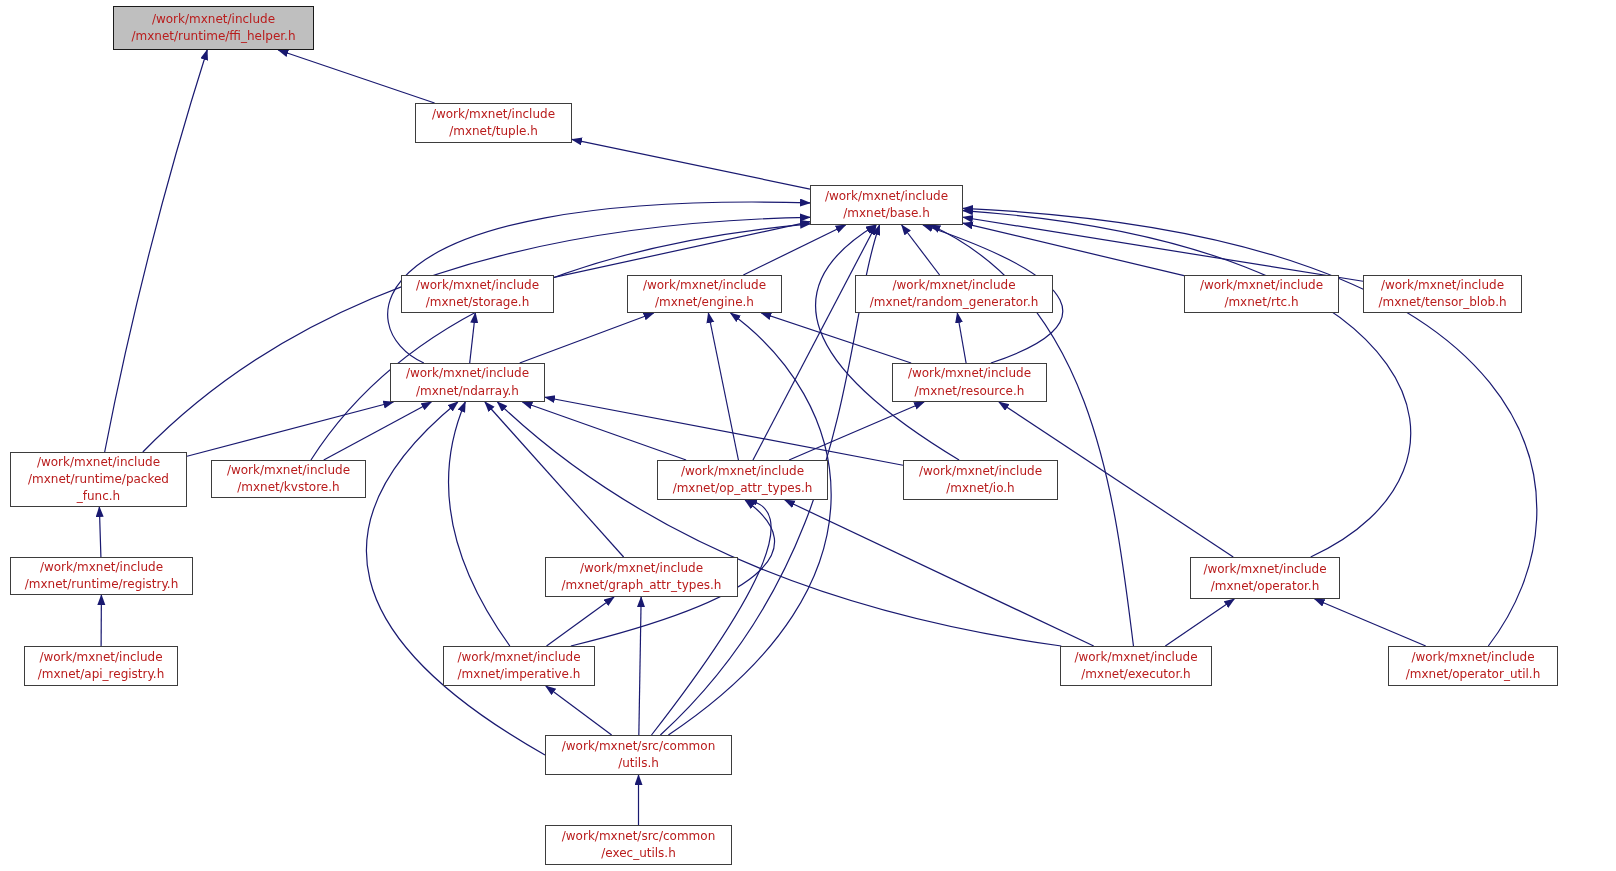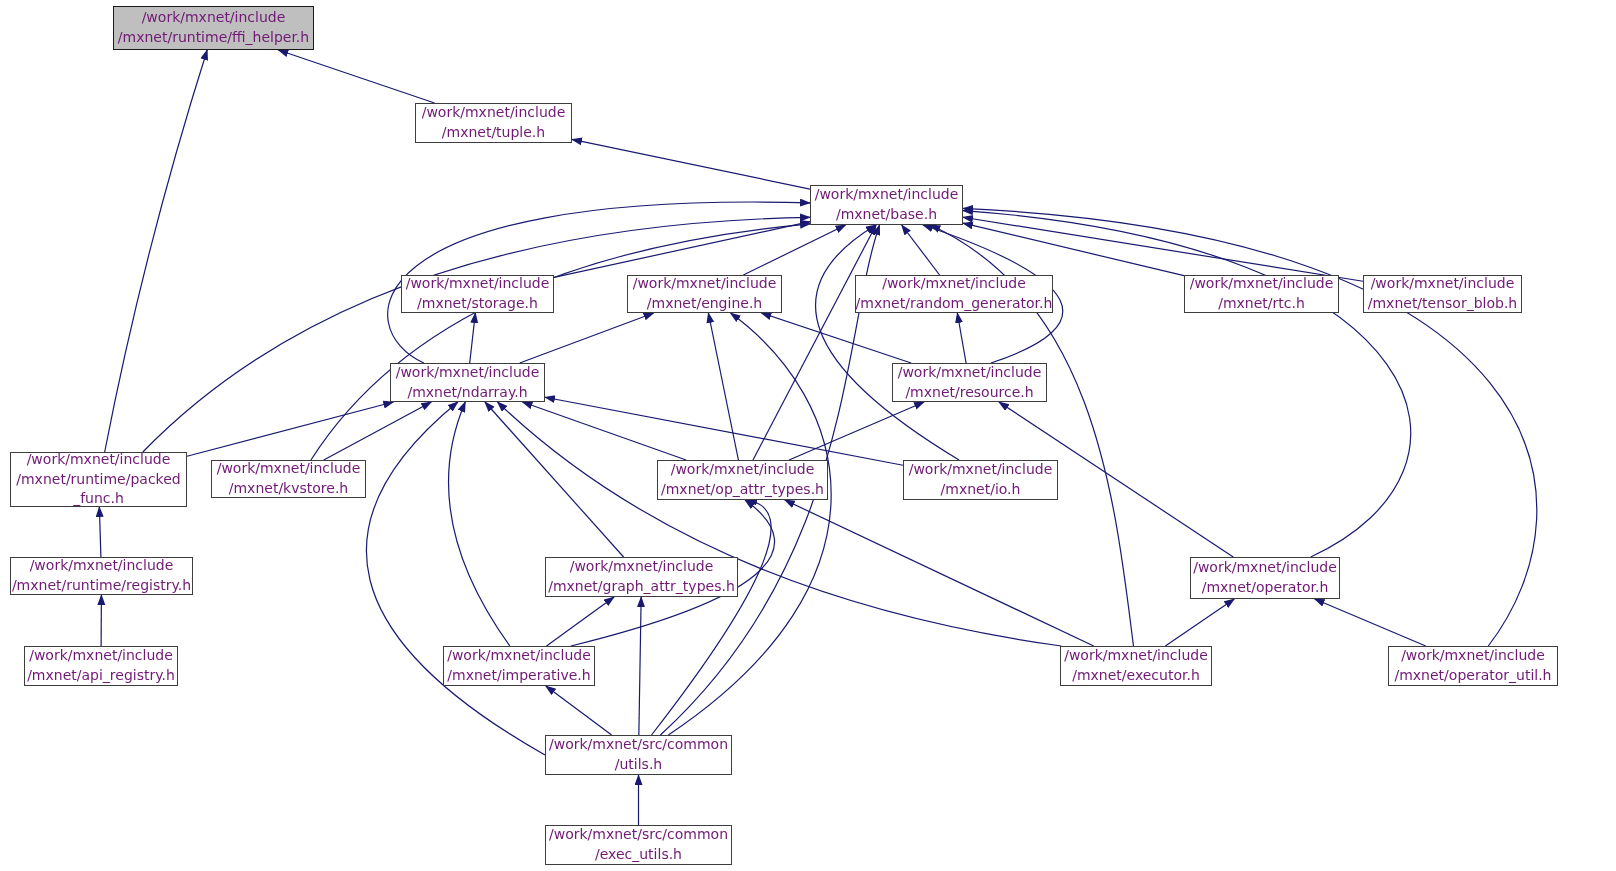--- a/index.html
+++ b/index.html
@@ -15,23 +15,23 @@
     position:absolute;
     z-index:2;
     box-sizing:border-box;
     background:#ffffff;
     border:1px solid #3d3d3d;
     display:flex;
     align-items:center;
     justify-content:center;
     text-align:center;
     white-space:pre-line;
-    font-size:14px;
+    font-size:12px;
     line-height:1.42;
-    color:#701a75;
+    color:#b91c1c;
     cursor:pointer;
   }
   .node.root{
     background:#bfbfbf;
     border:1.6px solid #1a1a1a;
     cursor:default;
   }
 </style>
 </head>
 <body>

